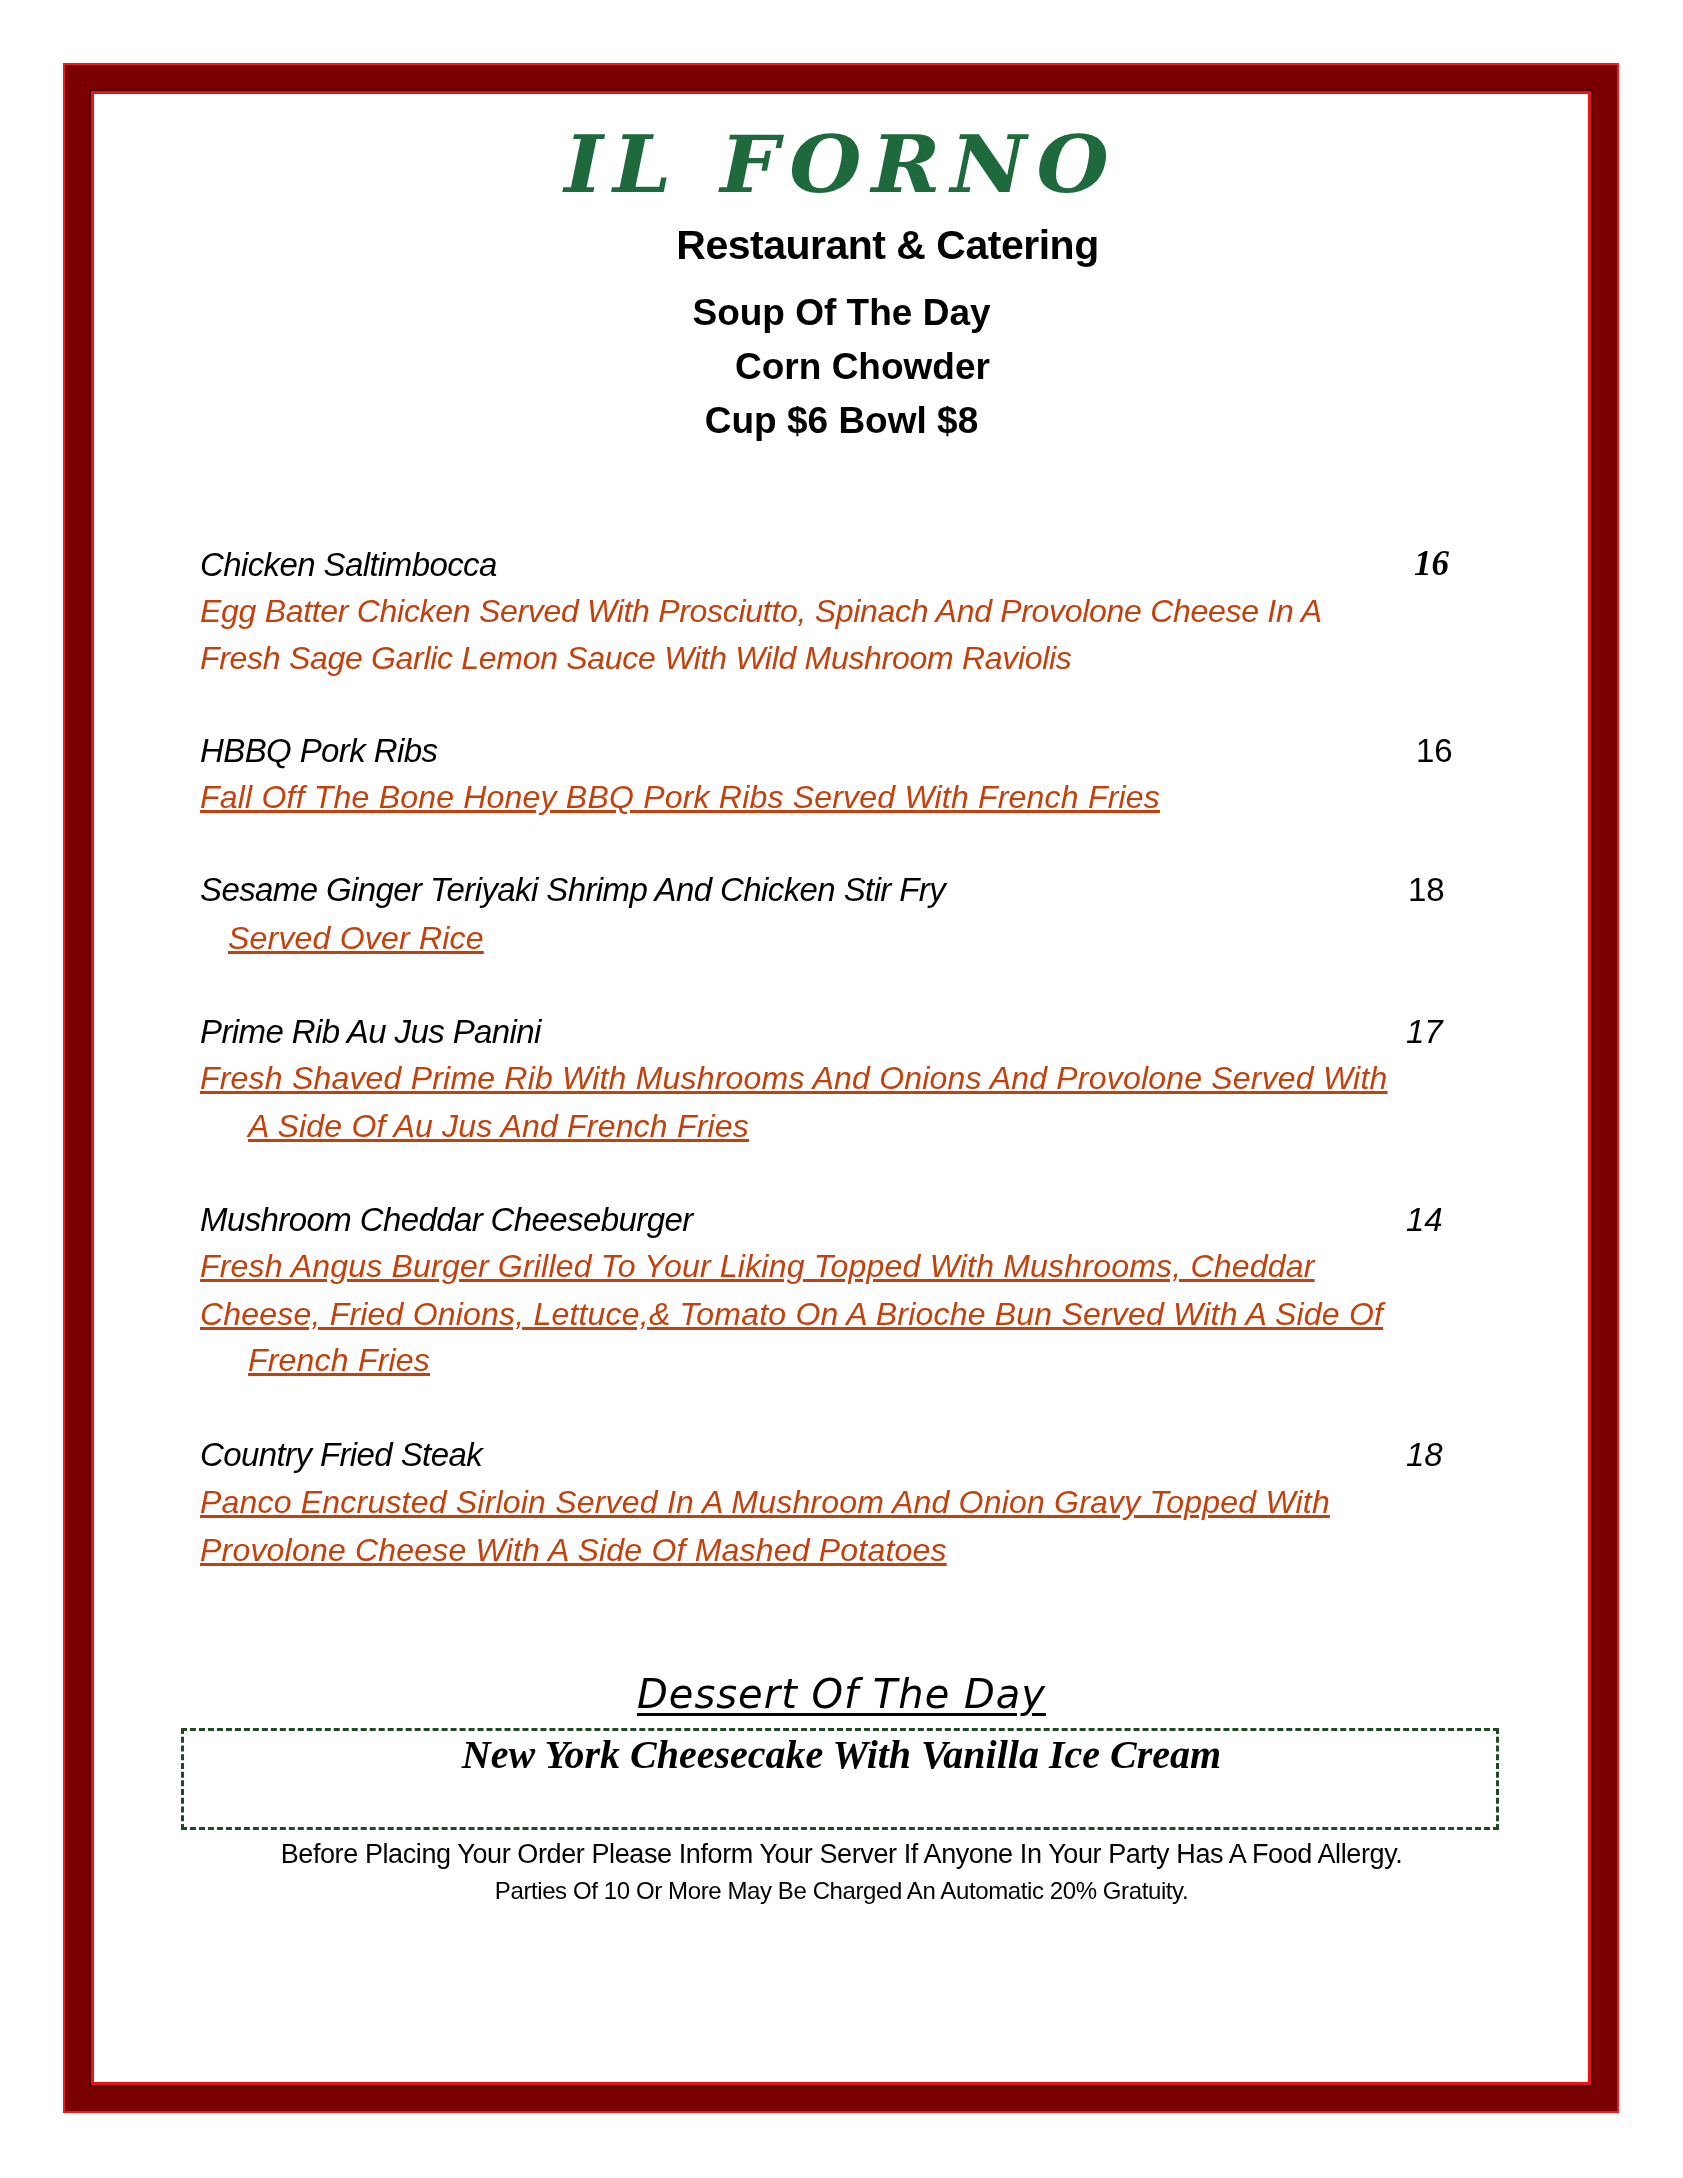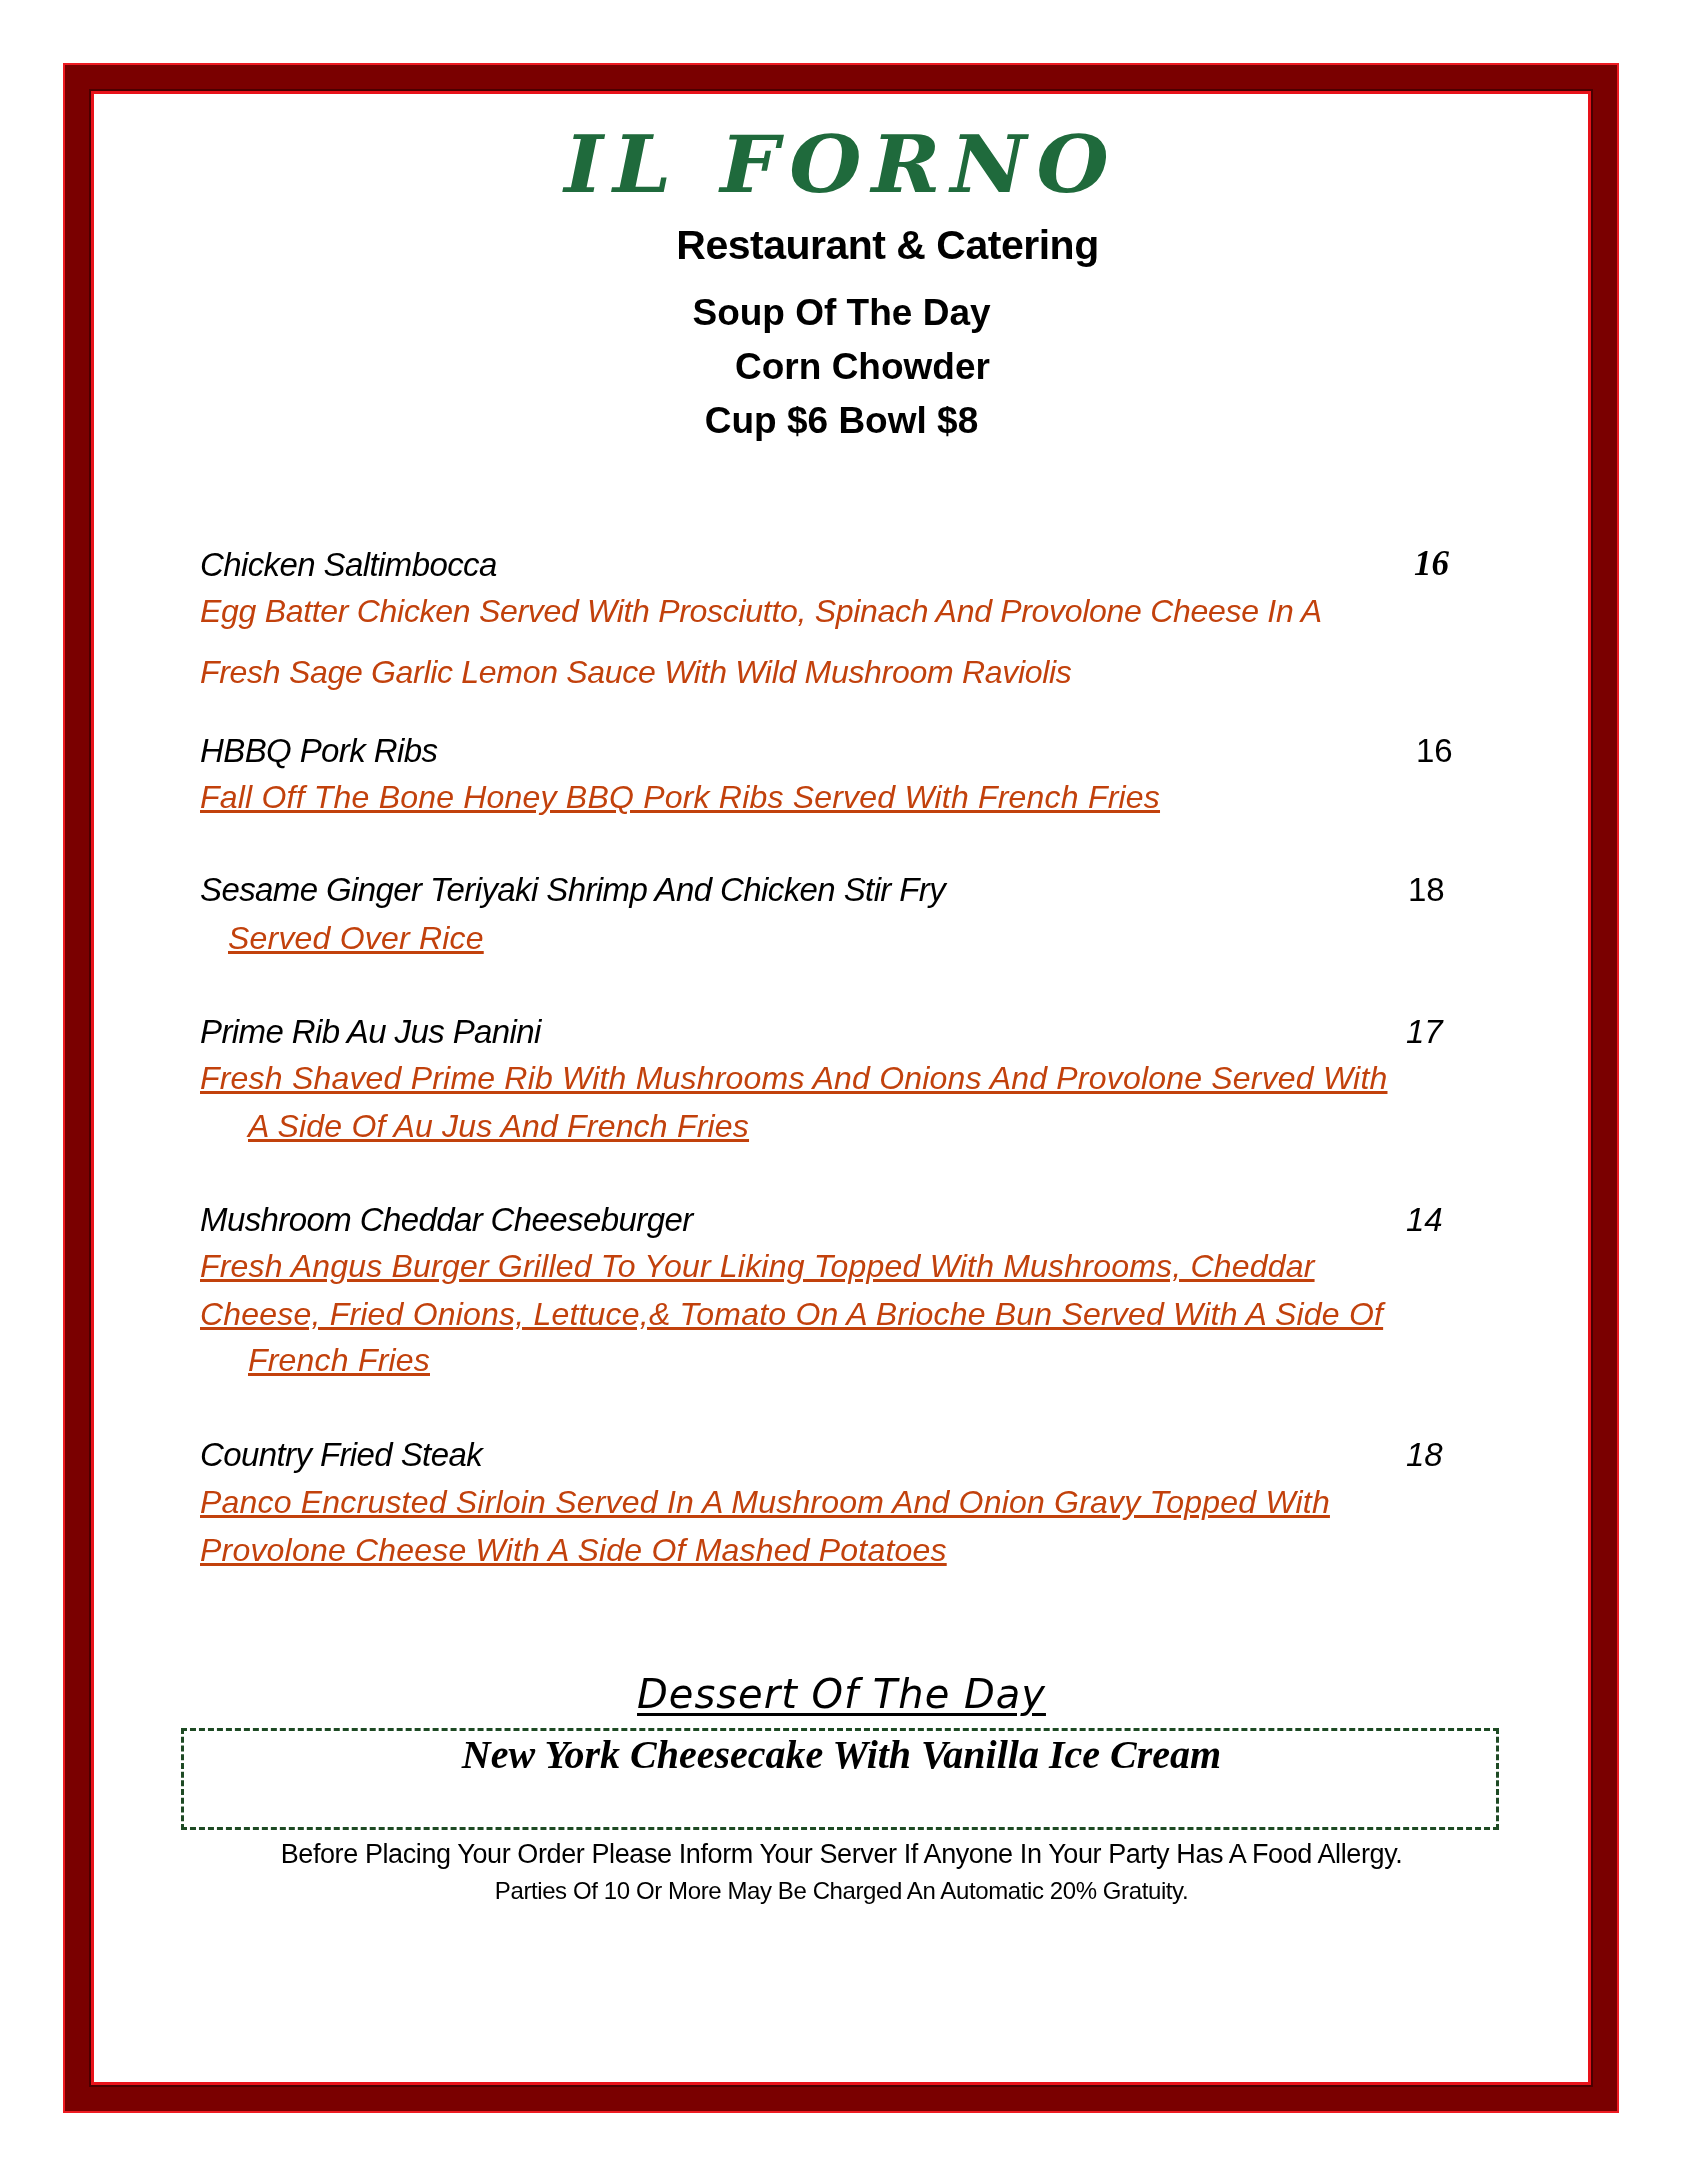--- a/index.html
+++ b/index.html
@@ -63,21 +63,21 @@
 <div class="center logo">IL FORNO</div>
 <div class="center title">Restaurant &amp; Catering</div>
 <div class="center soup soup1">Soup Of The Day</div>
 <div class="center soup soup2">Corn Chowder</div>
 <div class="center soup soup3">Cup $6 Bowl $8</div>
 
 <div>
   <div class="item-name" style="top:545px;">Chicken Saltimbocca</div>
   <div class="price bold-serif" style="top:544px; left:1414px;">16</div>
   <div class="item-desc" style="top:591px;">Egg Batter Chicken Served With Prosciutto, Spinach And Provolone Cheese In A</div>
-  <div class="item-desc" style="top:638px;margin-top:14px;">Fresh Sage Garlic Lemon Sauce With Wild Mushroom Raviolis</div>
+  <div class="item-desc" style="top:638px;">Fresh Sage Garlic Lemon Sauce With Wild Mushroom Raviolis</div>
 </div>
 
 <div>
   <div class="item-name" style="top:731px;">HBBQ Pork Ribs</div>
   <div class="price" style="top:731px; left:1416px;">16</div>
   <div class="item-desc light" style="top:777px;">Fall Off The Bone Honey BBQ Pork Ribs Served With French Fries</div>
 </div>
 
 <div>
   <div class="item-name" style="top:870px;">Sesame Ginger Teriyaki Shrimp And Chicken Stir Fry</div>

